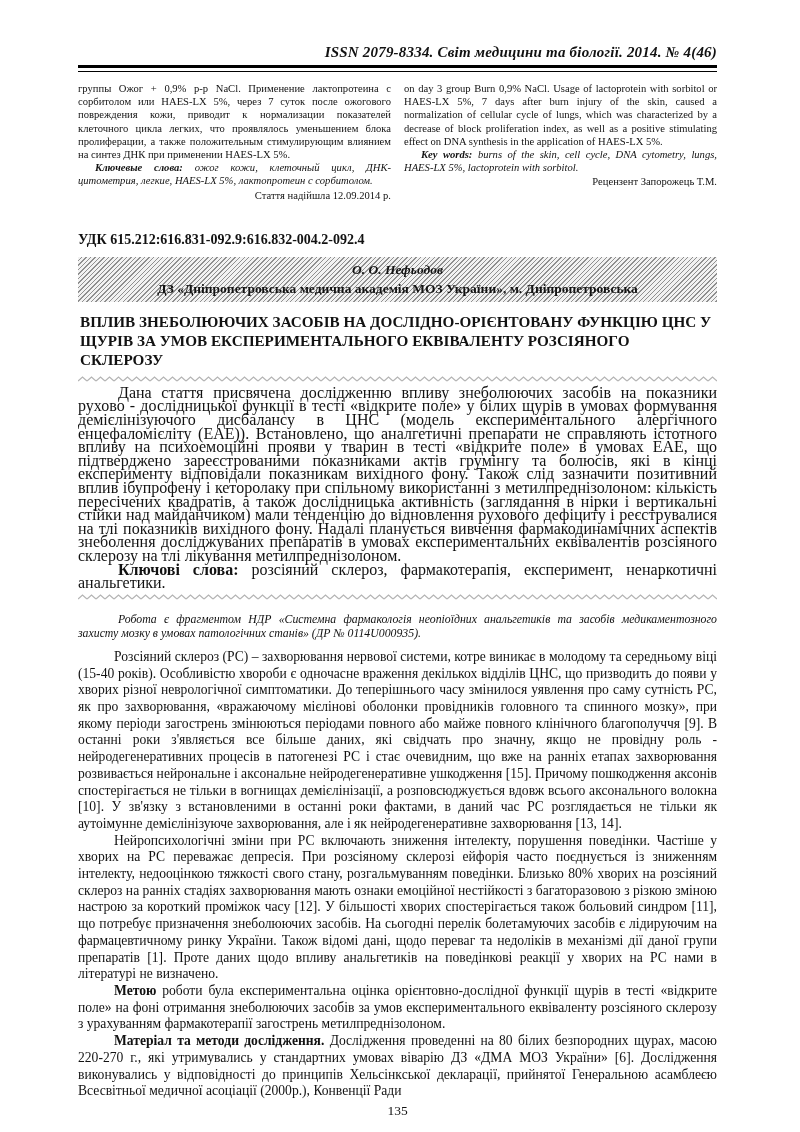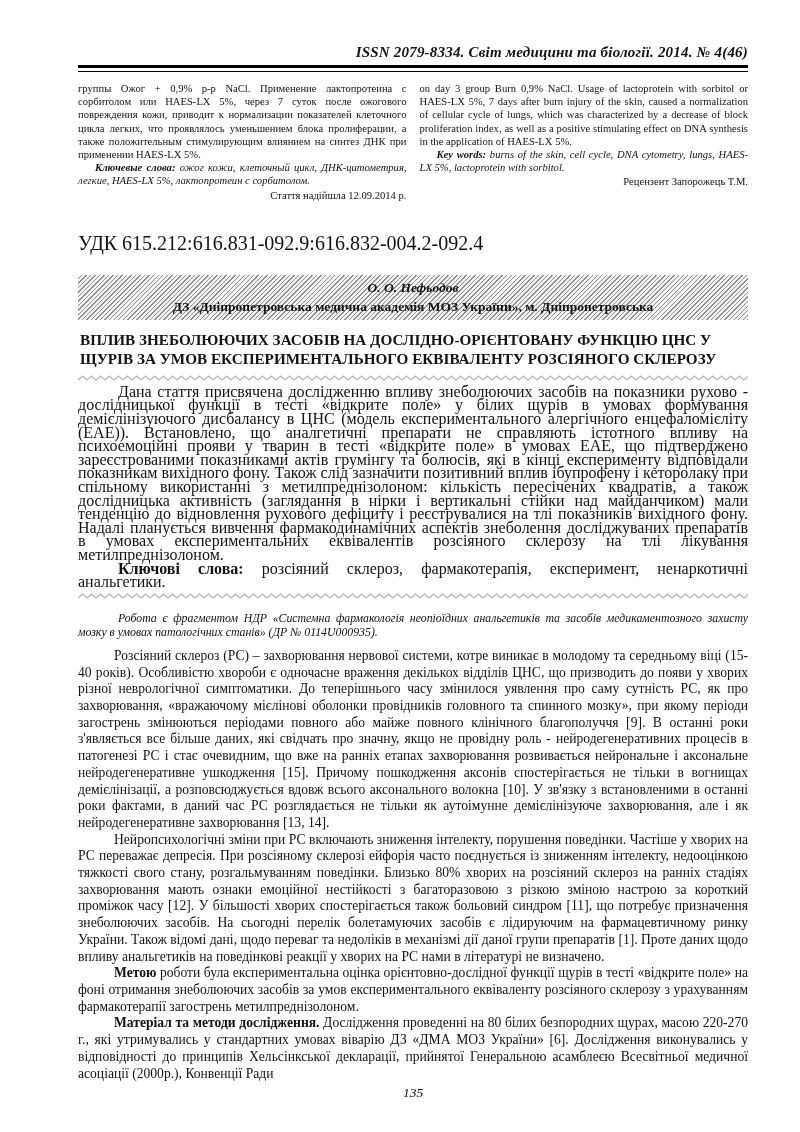--- a/index.html
+++ b/index.html
@@ -1,35 +1,35 @@
 <!DOCTYPE html>
 <html><head>
 <meta charset="utf-8">
 <style>
   html,body{margin:0;padding:0;background:#ffffff;}
   body{width:800px;height:1132px;overflow:hidden;
        font-family:"Liberation Serif","DejaVu Serif",serif;color:#121212;}
-  .page{box-sizing:border-box;width:800px;height:1132px;padding:44px 52px 0 78px;}
+  .page{box-sizing:border-box;width:800px;height:1132px;padding:44px 83px 0 78px;}
 
   
   .issn{font-size:15px;font-weight:bold;font-style:italic;text-align:right;
         letter-spacing:.2px;margin:0 0 4px 0;}
   .dbl-rule{border-top:3px solid #000;border-bottom:1px solid #000;height:3px;
             margin-bottom:10px;}
 
   
   .cols{display:flex;gap:13px;font-size:10.6px;line-height:13.2px;text-align:justify;}
   .col{flex:1 1 0;}
   .col p{margin:0;}
   .col .kw{text-indent:17px;font-style:italic;}
   .col .tail{text-align:right;text-indent:0;margin-top:1px;}
   b{font-weight:bold;}
 
   
-  .udc{font-size:20px;font-weight:normal;margin:30px 0 20px 0;}
+  .udc{font-size:14px;font-weight:bold;margin:30px 0 9px 0;}
   .hatch{background:repeating-linear-gradient(135deg,#f2f2f2 0px,#f2f2f2 2.2px,#8f8f8f 2.2px,#8f8f8f 3.2px);
          text-align:center;padding:3px 0 4px 0;}
   .hatch .author{font-size:13.5px;font-weight:bold;line-height:19px;margin:0;font-style:italic;}
   .hatch .affil{font-size:13.5px;font-weight:bold;line-height:19px;margin:0;}
 
   
   .title{font-size:15.2px;font-weight:bold;text-align:left;line-height:19px;
          margin:10px 2px 7px 2px;}
 
   
@@ -38,21 +38,21 @@
   .abstract p{margin:0;}
   .abstract .first{text-indent:40px;}
   .abstract .kw{text-indent:40px;}
 
   
   .ndr{font-size:11.8px;font-style:italic;line-height:14.6px;text-align:justify;
        text-indent:40px;margin:12px 0 8px 0;}
 
   
   .body-p{font-size:13.6px;line-height:16.7px;text-align:justify;text-indent:36px;margin:0;}
-  .pageno{text-align:center;font-size:13.5px;margin-top:3px;font-style:italic;}
+  .pageno{text-align:center;font-size:13.5px;margin-top:3px;}
 </style>
 </head>
 <body>
 
 <div class="page">
 
   <div class="issn">ISSN 2079-8334. Світ медицини та біології. 2014. № 4(46)</div>
   <div class="dbl-rule"></div>
 
   <div class="cols">

